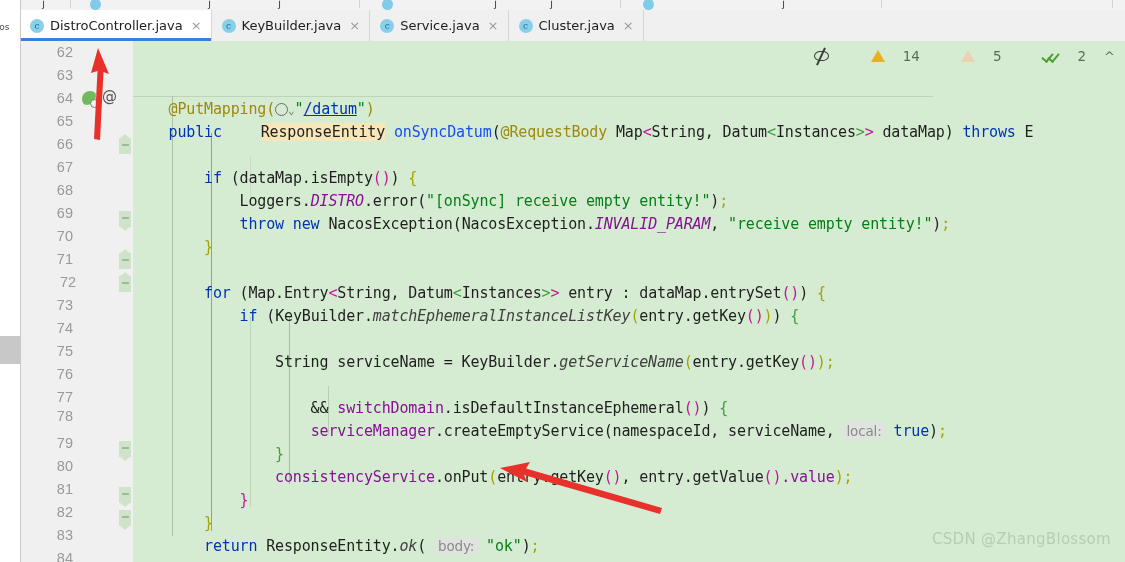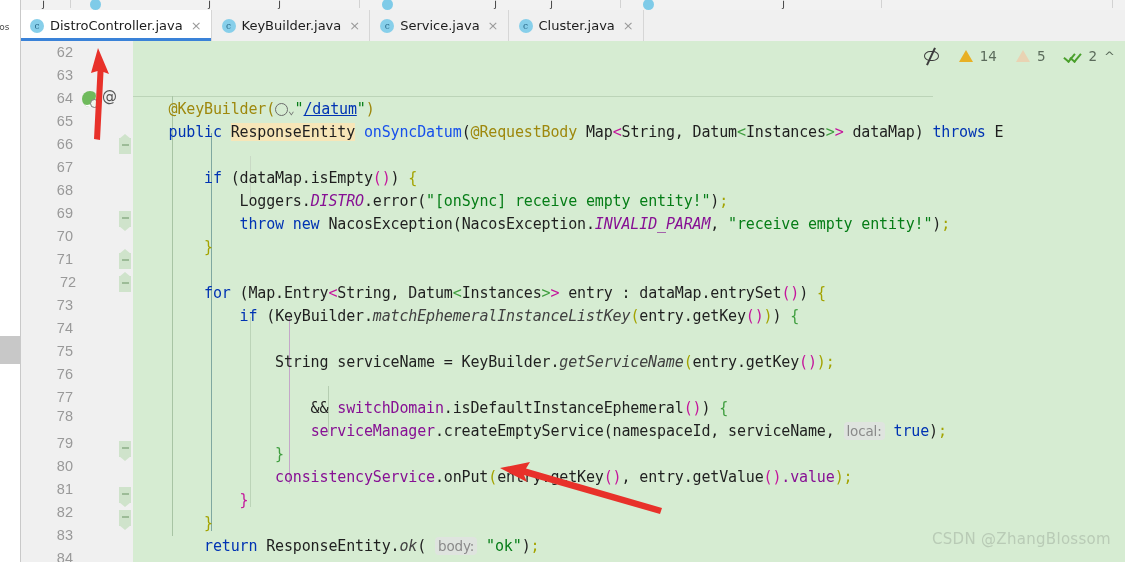--- a/index.html
+++ b/index.html
@@ -129,38 +129,38 @@
   .plain{color:#1f1f1f;}
   .str{color:#067d17;}
   .anno{color:#9e880d;}
   .fld{color:#871094;}
   .sfld{color:#871094;font-style:italic;}
   .smeth{color:#404040;font-style:italic;text-align:right;}
   .paren{color:#1f1f1f;}
   .brace-y{color:#a3a300;}
   .brace-m{color:#c4169c;}
   .brace-g{color:#3f9e3f;}
-  .hl{background:#f7e6b8;}
+  .hl{background:#f7e6b8;margin-left:30px;}
   .url{color:#0033b3;text-decoration:underline;}
   .hint{
     background:#dfe4df;color:#8a8a8a;border-radius:4px;padding:1px 3px;
     font-size:13.5px;font-family:"DejaVu Sans",sans-serif;
   }
   .globeinline{
     display:inline-block;width:13px;height:13px;border-radius:50%;
     border:1.6px solid #6b6b6b;vertical-align:-2px;box-sizing:border-box;
   }
   .chev{color:#6b6b6b;font-size:11px;}
 
   .sep-line{position:absolute;left:0;top:55px;width:800px;height:1px;background:#bcd4b8;}
 
   
   .inspect{
     position:absolute;right:10px;top:4px;height:22px;
-    display:flex;align-items:center;gap:7px;
+    display:flex;align-items:center;gap:18px;
     font-family:"DejaVu Sans",sans-serif;font-size:13.5px;color:#4a5a4a;
   }
   .inspect .gap{width:5px;}
   .eyeoff{position:relative;width:17px;height:14px;}
   .eyeoff .e{
     position:absolute;left:1px;top:2px;width:15px;height:10px;
     border:1.7px solid #3c3c3c;border-radius:50% / 60%;box-sizing:border-box;
   }
   .eyeoff .slash{
     position:absolute;left:7px;top:-2px;width:1.8px;height:19px;background:#3c3c3c;
@@ -288,21 +288,21 @@
 
       <div class="indentguides">
         <div class="ig" style="left:39px;top:55px;height:440px;"></div>
         <div class="ig teal" style="left:78px;top:92px;height:398px;"></div>
         <div class="ig brace" style="left:117px;top:115px;height:48px;background:#c9d9c5;"></div>
         <div class="ig" style="left:117px;top:276px;height:190px;background:#bcd4b8;"></div>
         <div class="ig lav" style="left:156px;top:276px;height:167px;"></div>
         <div class="ig" style="left:195px;top:345px;height:48px;background:#b5cdb1;"></div>
       </div>
 
-      <div class="codeline" style="top:57px;"><span class="plain">    </span><span class="anno">@KeyBuilder(</span><span class="globeinline"></span><span class="chev">⌄</span><span class="str">"</span><span class="url">/datum</span><span class="str">"</span><span class="anno">)</span></div>
+      <div class="codeline" style="top:57px;"><span class="plain">    </span><span class="anno">@PutMapping(</span><span class="globeinline"></span><span class="chev">⌄</span><span class="str">"</span><span class="url">/datum</span><span class="str">"</span><span class="anno">)</span></div>
 
       <div class="codeline" style="top:80px;"><span class="plain">    </span><span class="kw">public </span><span class="hl plain">ResponseEntity</span><span class="plain"> </span><span class="plain" style="color:#1750eb;">onSyncDatum</span><span class="paren">(</span><span class="anno">@RequestBody</span><span class="plain"> Map</span><span class="brace-m">&lt;</span><span class="plain">String, Datum</span><span class="brace-g">&lt;</span><span class="plain">Instances</span><span class="brace-g">&gt;</span><span class="brace-m">&gt;</span><span class="plain"> dataMap</span><span class="paren">)</span><span class="plain"> </span><span class="kw">throws </span><span class="plain">E</span></div>
 
       <div class="codeline" style="top:126px;"><span class="plain">        </span><span class="kw">if </span><span class="paren">(</span><span class="plain">dataMap.isEmpty</span><span class="brace-m">()</span><span class="paren">)</span><span class="plain"> </span><span class="brace-y">{</span></div>
 
       <div class="codeline" style="top:149px;"><span class="plain">            Loggers.</span><span class="sfld">DISTRO</span><span class="plain">.error</span><span class="paren">(</span><span class="str">"[onSync] receive empty entity!"</span><span class="paren">)</span><span class="brace-y">;</span></div>
 
       <div class="codeline" style="top:172px;"><span class="plain">            </span><span class="kw">throw new </span><span class="plain">NacosException</span><span class="paren">(</span><span class="plain">NacosException.</span><span class="sfld">INVALID_PARAM</span><span class="plain">, </span><span class="str">"receive empty entity!"</span><span class="paren">)</span><span class="brace-y">;</span></div>
 
       <div class="codeline" style="top:195px;"><span class="plain">        </span><span class="brace-y">}</span></div>

